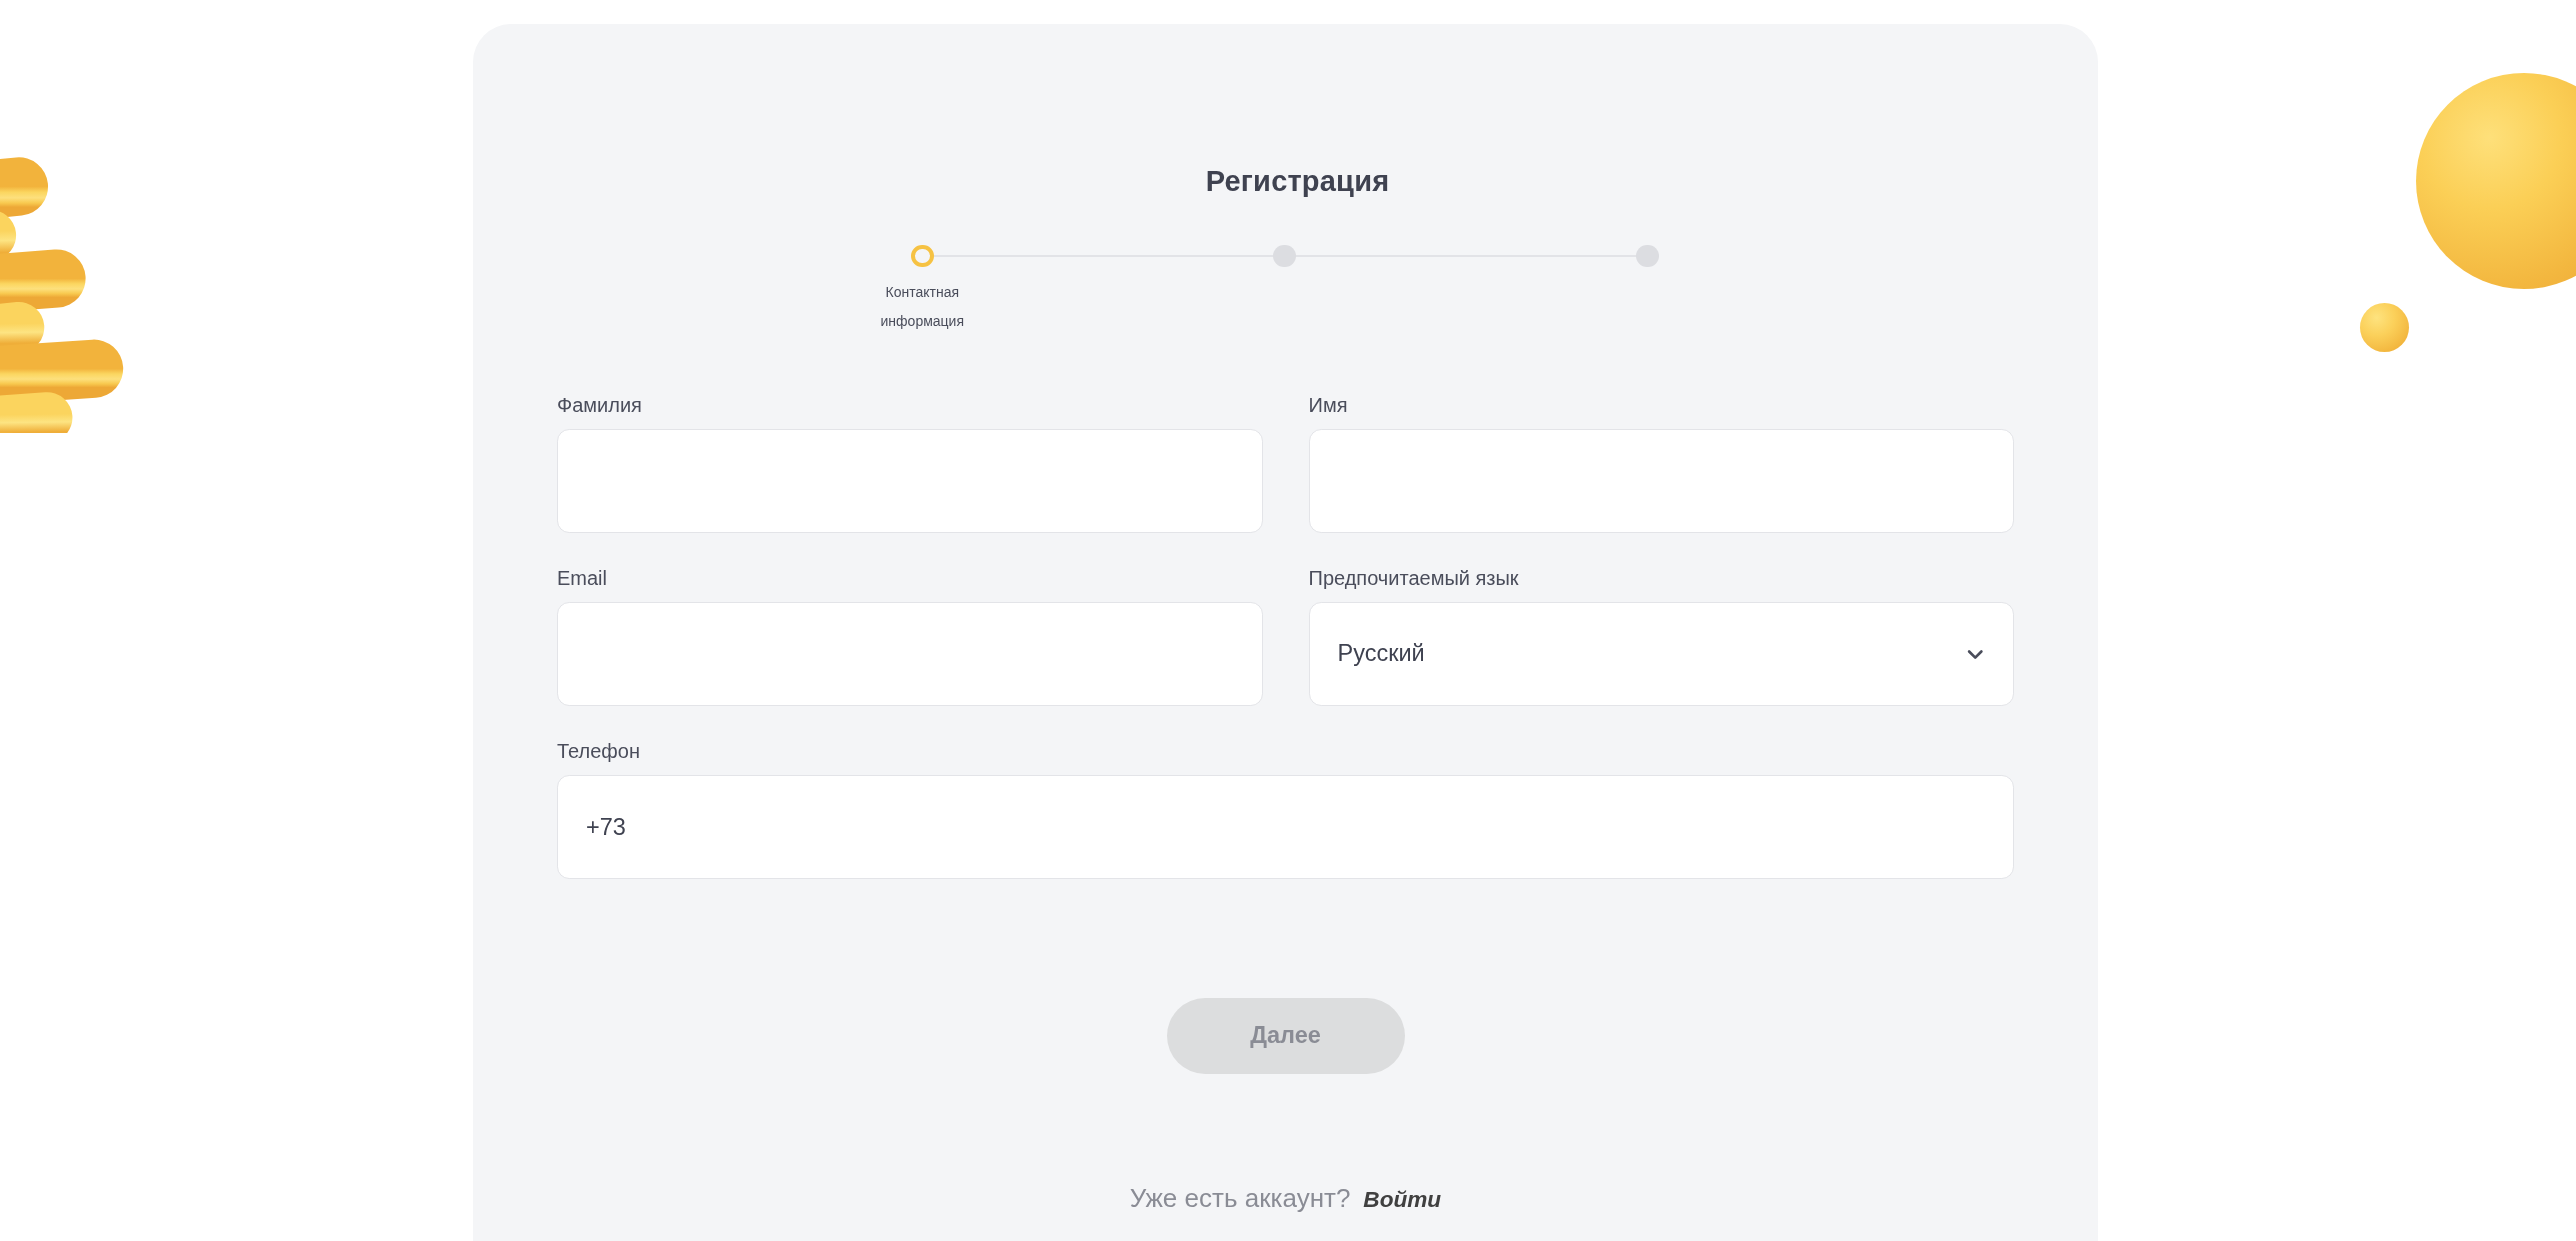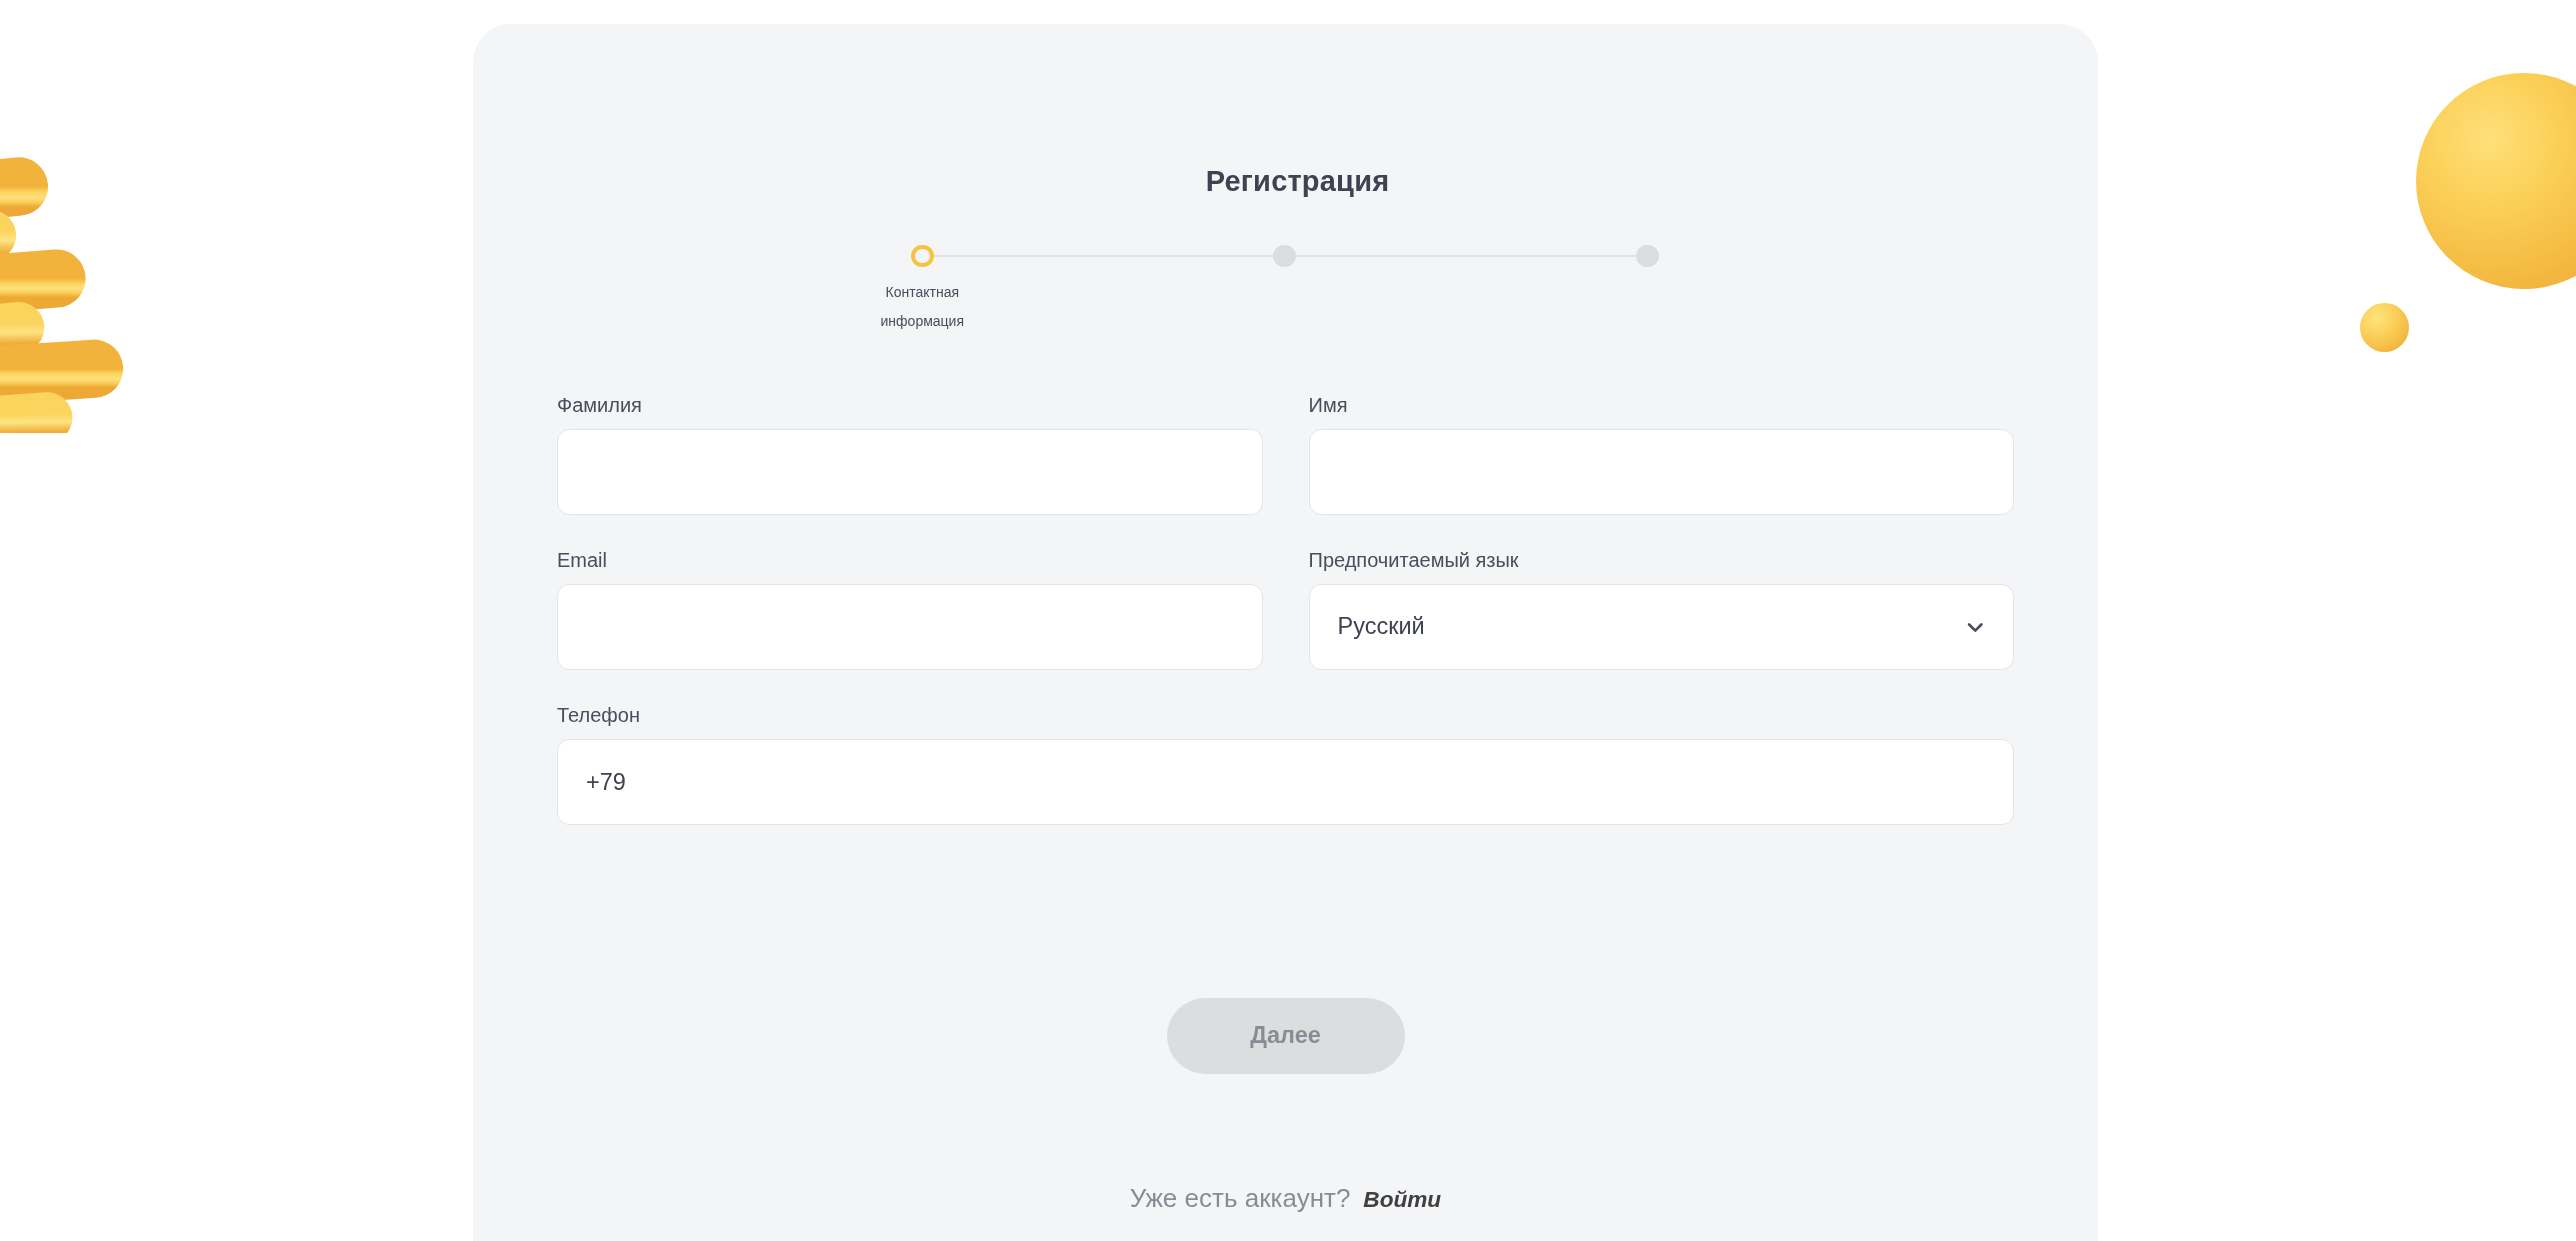--- a/index.html
+++ b/index.html
@@ -153,21 +153,21 @@
     display: block;
     font-size: 20px;
     color: #4A4D5B;
     margin-bottom: 11.3px;
     line-height: 26px;
   }
 
   .field-control {
     position: relative;
     width: 100%;
-    height: 86px;
+    height: 104px;
     background: #ffffff;
     border: 0.9px solid #E3E4E8;
     border-radius: 12.2px;
     display: flex;
     align-items: center;
     padding: 0 28px;
   }
 
   .field-value {
     font-size: 23.5px;
@@ -328,21 +328,21 @@
               <path d="M6 9.5 L12 15.5 L18 9.5" fill="none" stroke="#4A4D5B" stroke-width="2.6" stroke-linecap="round" stroke-linejoin="round"></path>
             </svg>
           </div>
         </div>
       </div>
 
       <div class="form-row">
         <div class="field">
           <span class="field-label">Телефон</span>
           <div class="field-control">
-            <span class="field-value">+79</span>
+            <span class="field-value">+73</span>
           </div>
         </div>
       </div>
 
     </div>
 
     <div class="submit-wrap">
       <button class="submit-btn" disabled="">Далее</button>
     </div>
 

